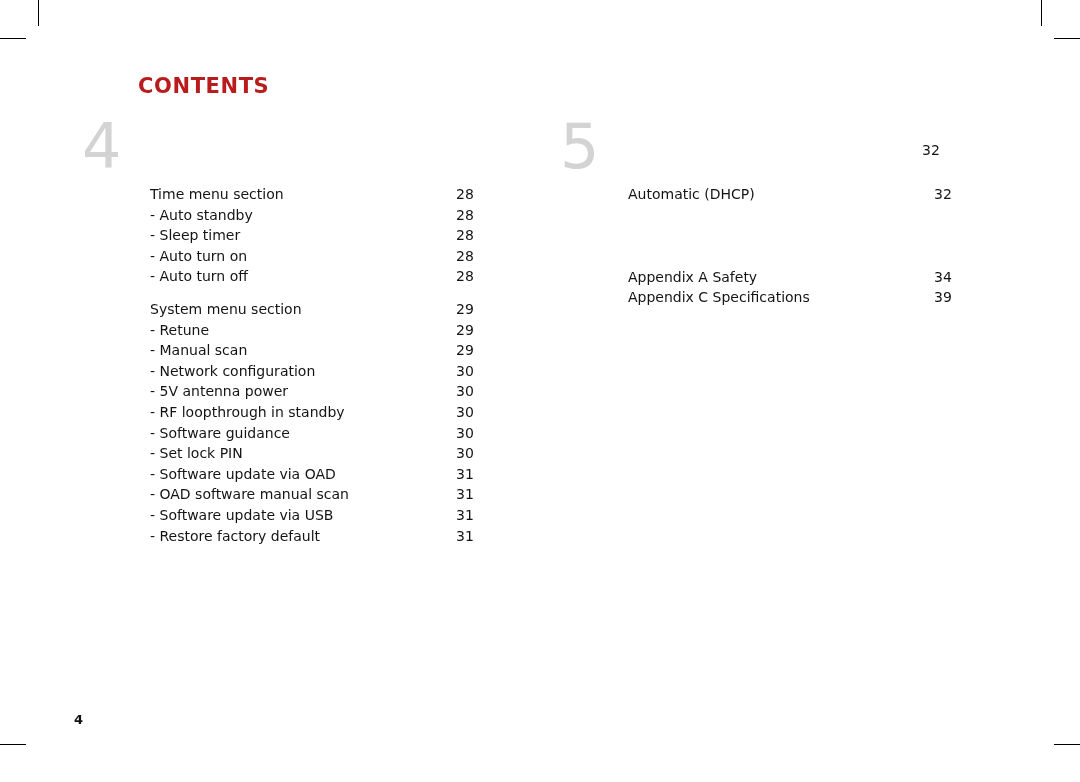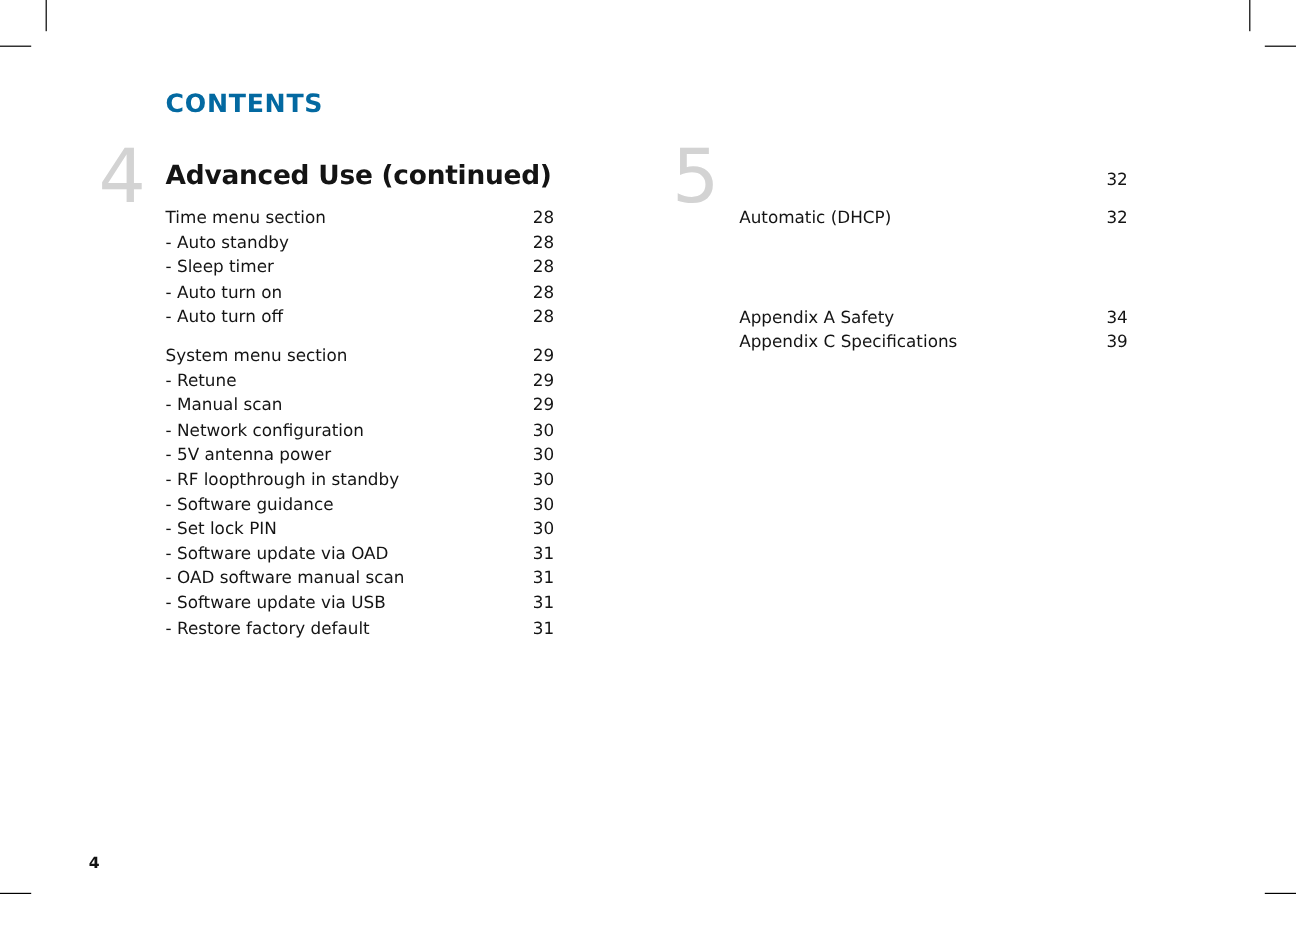--- a/index.html
+++ b/index.html
@@ -35,21 +35,21 @@
     height: 782px;
   }
 
   .contents-title {
     position: absolute;
     left: 138px;
     top: 74px;
     font-size: 21px;
     font-weight: bold;
     letter-spacing: 0.6px;
-    color: #0369a1;
+    color: #b91c1c;
     font-family: "DejaVu Sans", sans-serif;
   }
 
   .column {
     position: absolute;
     width: 420px;
   }
   .col-left  { left: 82px;  top: 128px; }
   .col-right { left: 560px; top: 128px; }
 
@@ -85,21 +85,21 @@
     font-size: 14px;
     color: #141414;
   }
   .col-right .chapter-page {
     left: 362px;
     top: 14px;
   }
 
   .toc-list {
     position: relative;
-    margin: 0;
+    margin: 12px;
     padding: 0;
     list-style: none;
   }
   .toc-row {
     position: relative;
     height: 20.6px;
     font-size: 14px;
     color: #141414;
   }
   .toc-row .label {
@@ -138,21 +138,20 @@
   <div class="crop-mark cm-tr-v"></div>
   <div class="crop-mark cm-tr-h"></div>
   <div class="crop-mark cm-bl-h"></div>
   <div class="crop-mark cm-br-h"></div>
 
   <div class="contents-title">CONTENTS</div>
 
   <div class="column col-left">
     <div class="chapter-head">
       <span class="chapter-num">4</span>
-      <span class="chapter-title">Advanced Use (continued)</span>
       <span class="chapter-page"></span>
     </div>
     <ul class="toc-list">
       <li class="toc-row">
         <span class="label">Time menu section</span>
         <span class="page-num">28</span>
       </li>
       <li class="toc-row indent">
         <span class="label">- Auto standby</span>
         <span class="page-num">28</span>

